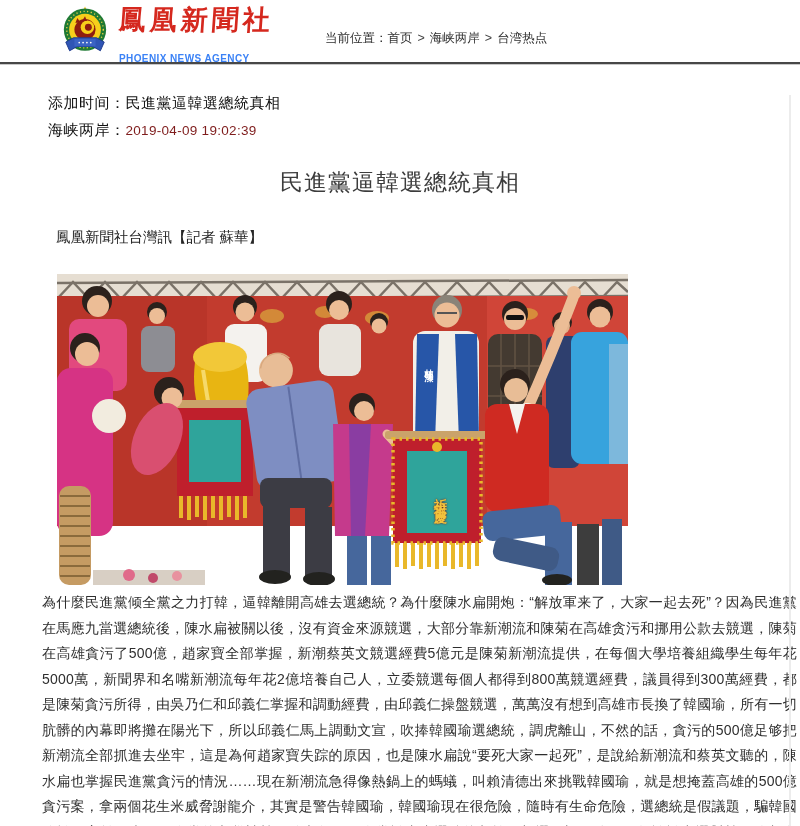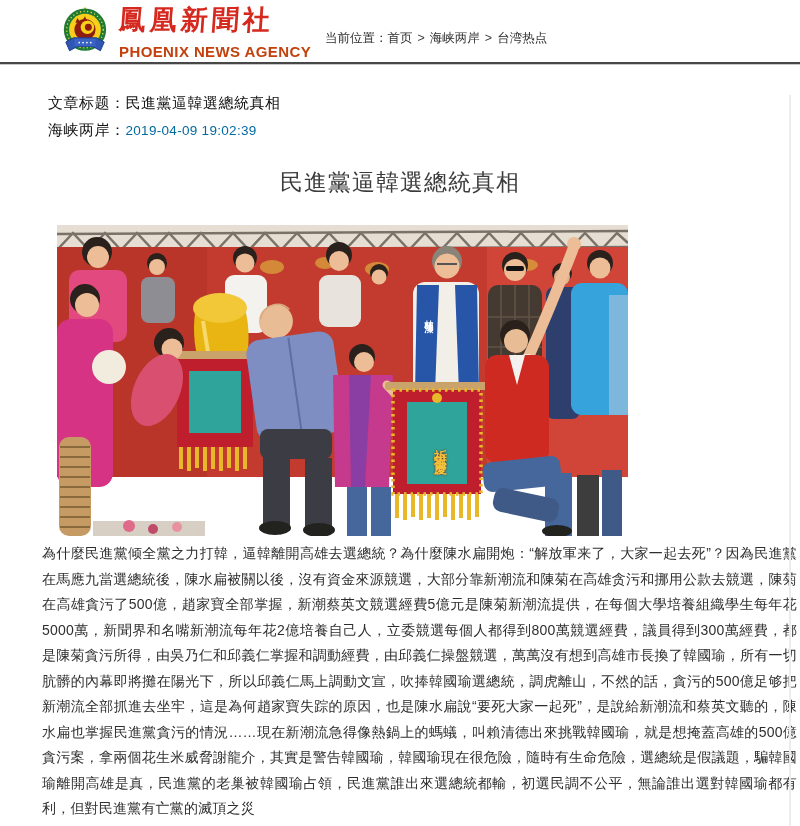--- a/index.html
+++ b/index.html
@@ -7,32 +7,32 @@
   body { font-family:"Liberation Sans","DejaVu Sans",sans-serif; position:relative; color:#222; }
 
   
   .site-header { position:relative; height:62px; background:#fff; }
   .logo { position:absolute; left:60px; top:5px; display:flex; align-items:flex-start; gap:9px; cursor:pointer; }
   .emblem { width:50px; height:55px; display:block; }
   .logo-text { display:flex; flex-direction:column; }
   .logo-cn { color:#d5281e; font-size:27px; font-weight:bold; letter-spacing:4px;
              font-family:"DejaVu Serif","Liberation Serif",serif; transform:skewX(-4deg);
              line-height:30px; white-space:nowrap; }
-  .logo-en { color:#c2410c; font-size:15px; font-weight:bold; letter-spacing:0.4px;
-             margin-top:8px; white-space:nowrap; }
+  .logo-en { color:#3b82f6; font-size:10px; font-weight:bold; letter-spacing:0.4px;
+             margin-top:18px; white-space:nowrap; }
   .breadcrumb { position:absolute; left:325px; top:30px; font-size:12.5px; color:#2f2f2f; white-space:nowrap; }
   .breadcrumb a { color:#2f2f2f; text-decoration:none; cursor:pointer; }
   .breadcrumb .sep { margin:0 5px; color:#444; }
 
   .divider { height:3px; background:#474747; border-bottom:1px solid #c9c9c9; }
 
   
   .meta { margin:29px 0 0 48px; font-size:15px; color:#111; }
   .meta-row { margin-bottom:8px; font-weight:500; letter-spacing:0.5px; }
-  .meta-time { color:#0369a1; font-size:13.5px; font-weight:400; letter-spacing:0.3px; }
+  .meta-time { color:#7f1d1d; font-size:13.5px; font-weight:400; letter-spacing:0.3px; }
 
   h1.article-heading { text-align:center; font-size:23px; color:#3c3c3c; font-weight:500;
                        margin-top:27px; letter-spacing:1px; }
 
   .byline { margin:30px 0 0 56px; font-size:14.5px; color:#262626; }
 
   
   .photo { margin:27px 0 0 57px; width:571px; height:311px; position:relative; overflow:hidden; }
   .photo svg { display:block; width:571px; height:311px; }
   .banner-text { position:absolute; left:366px; top:181px; height:80px; width:26px;
@@ -82,29 +82,30 @@
     <nav class="breadcrumb">
       <span>当前位置：</span><a>首页</a><span class="sep">&gt;</span><a>海峡两岸</a><span class="sep">&gt;</span><a>台湾热点</a>
     </nav>
   </header>
 
   <div class="divider"></div>
 
   <main>
     <div class="meta">
       <div class="meta-row">
-        <span>文章标题：</span><span>民進黨逼韓選總統真相</span>
+        <span>添加时间：</span><span>民進黨逼韓選總統真相</span>
       </div>
       <div class="meta-row">
         <span>海峡两岸：</span><span class="meta-time">2019-04-09 19:02:39</span>
       </div>
     </div>
 
     <h1 class="article-heading">民進黨逼韓選總統真相</h1>
 
+    <p class="byline">鳳凰新聞社台灣訊【記者 蘇華】</p>
 
     <figure class="photo">
       <svg viewBox="0 0 571 311" preserveAspectRatio="none" aria-hidden="true">
 
         <rect width="571" height="60" fill="#e6ded2"></rect>
         <g stroke="#7a7268" stroke-width="2.5" fill="none">
           <line x1="0" y1="9" x2="571" y2="6"></line>
           <line x1="0" y1="25" x2="571" y2="22"></line>
           <path d="M0 25 L16 8 L32 25 L48 8 L64 25 L80 8 L96 25 L112 8 L128 25 L144 8 L160 25 L176 8 L192 25 L208 8 L224 25 L240 8 L256 25 L272 8 L288 25 L304 8 L320 25 L336 8 L352 25 L368 8 L384 25 L400 8 L416 25 L432 8 L448 25 L464 8 L480 25 L496 8 L512 25 L528 8 L544 25 L560 8 L571 18"></path>
         </g>

